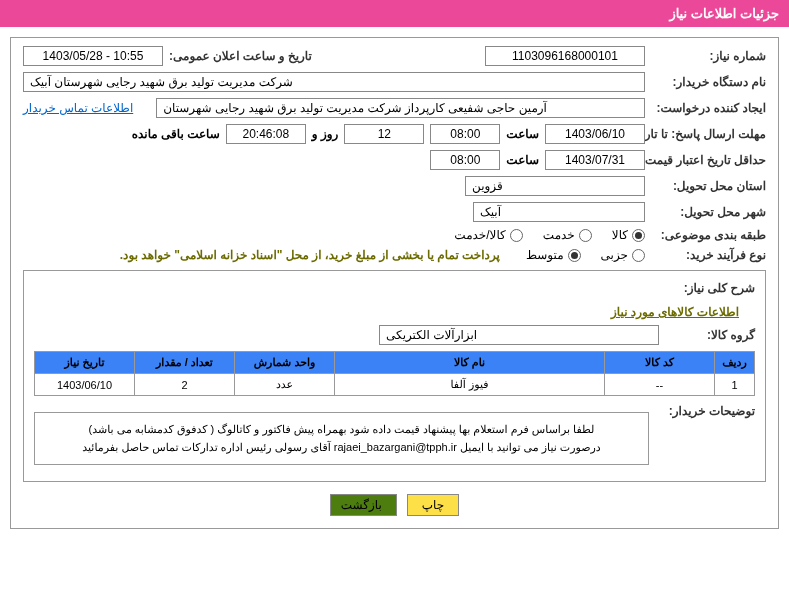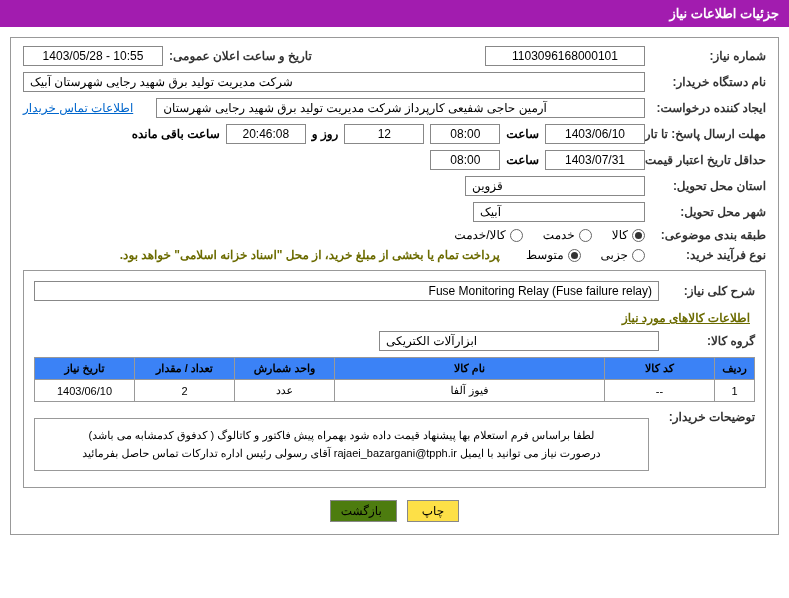--- a/index.html
+++ b/index.html
@@ -6,21 +6,21 @@
 body {
   font-family: Tahoma, Arial, sans-serif;
   font-size: 12px;
   background: #fff;
   direction: rtl;
   width: 789px;
   height: 598px;
   position: relative;
 }
 .title-bar {
-  background: #a21caf;
+  background: #ec4899;
   color: #fff;
   padding: 6px 10px;
   font-weight: bold;
   font-size: 13px;
   text-align: right;
 }
 .main-panel {
   border: 1px solid #999;
   margin: 10px;
   padding: 8px 12px 12px;
@@ -87,21 +87,21 @@
 .olive-text { color: #6b6b00; font-weight: bold; }
 .inner-panel {
   border: 1px solid #999;
   padding: 10px;
   margin-top: 8px;
 }
 .section-head {
   color: #6b6b00;
   font-weight: bold;
   text-decoration: underline;
-  margin: 10px 5px 6px;
+  margin: 10px 16px 6px;
 }
 .tbl {
   width: 100%;
   border-collapse: collapse;
   margin-top: 6px;
 }
 .tbl th, .tbl td {
   border: 1px solid #999;
   padding: 4px 6px;
   text-align: center;
@@ -237,21 +237,20 @@
             <span class="radio checked"></span>
             <span>متوسط</span>
           </span>
     </div>
     <span class="olive-text" style="margin-right:20px">پرداخت تمام یا بخشی از مبلغ خرید، از محل "اسناد خزانه اسلامی" خواهد بود.</span>
   </div>
 
   <div class="inner-panel">
     <div class="row">
       <span class="label" style="width:90px">شرح کلی نیاز:</span>
-      <span class="box box-wide" style="direction:ltr; justify-content:flex-end">Fuse Monitoring Relay (Fuse failure relay)</span>
     </div>
 
     <div class="section-head">اطلاعات کالاهای مورد نیاز</div>
 
     <div class="row">
       <span class="label" style="width:90px">گروه کالا:</span>
       <span class="box" style="width:280px; justify-content:flex-end; direction:rtl">ابزارآلات الکتریکی</span>
     </div>
 
     <table class="tbl">

